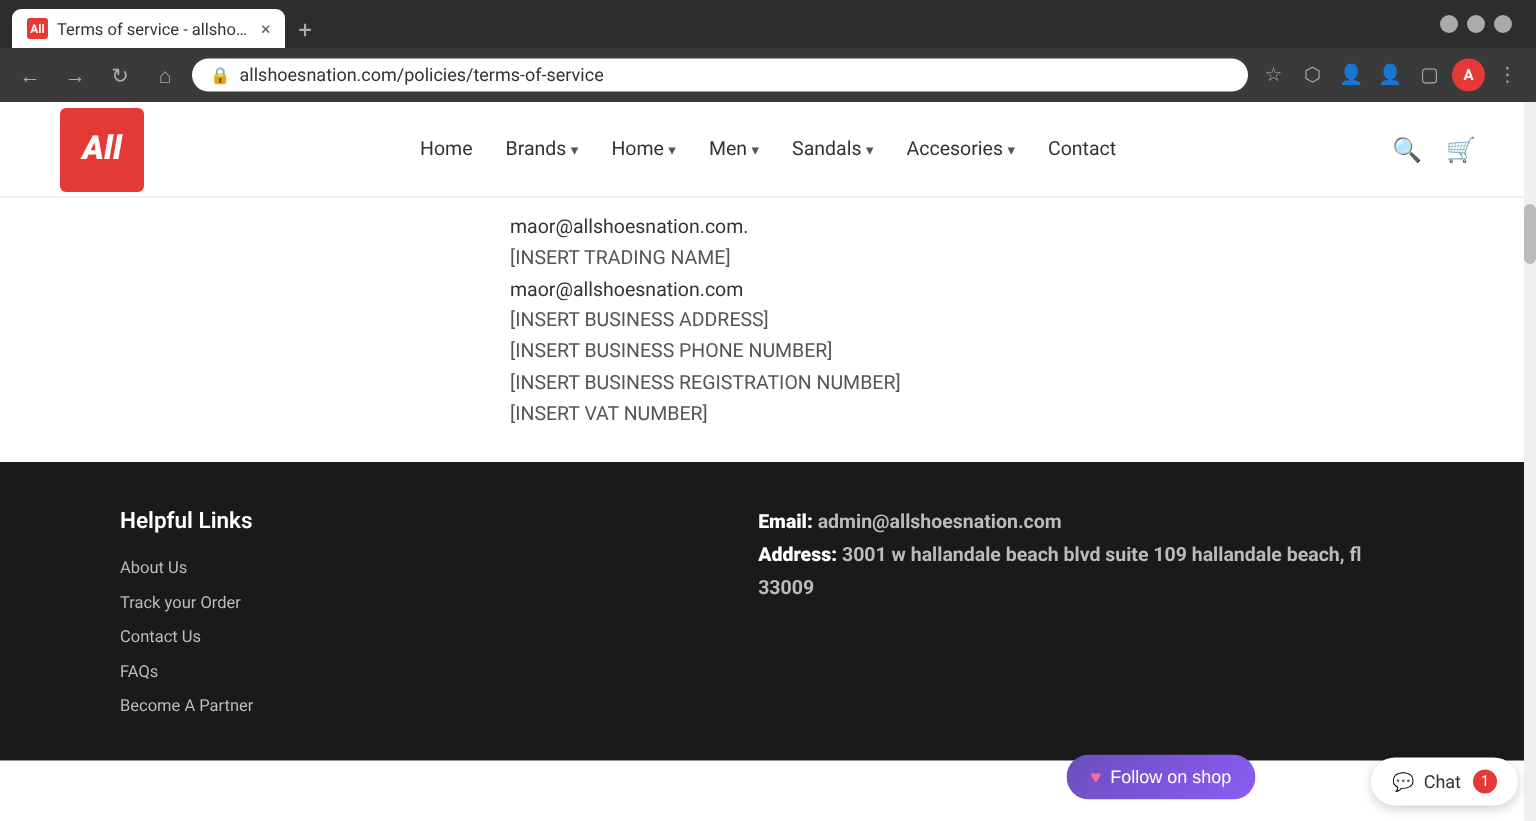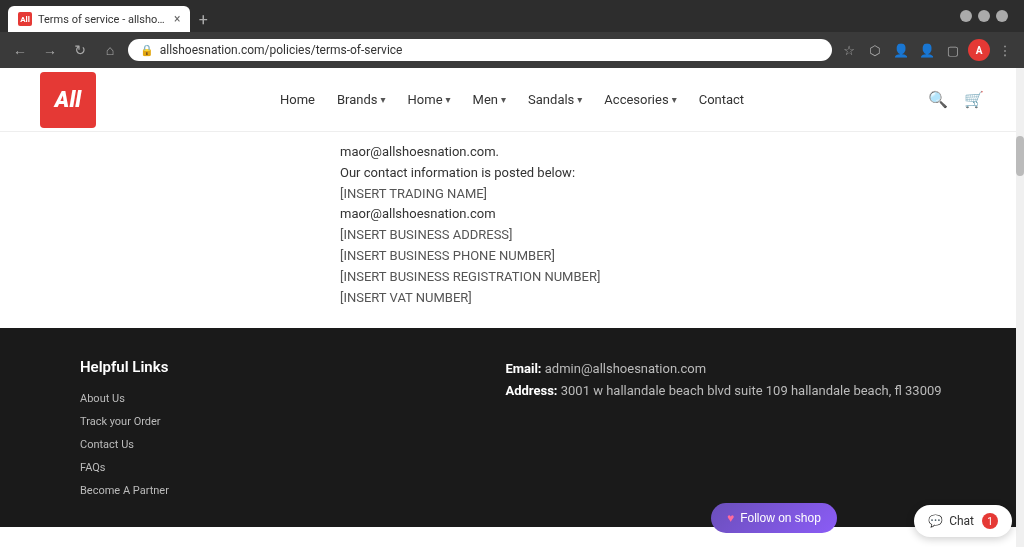--- a/index.html
+++ b/index.html
@@ -46,21 +46,21 @@
     .content-line { font-size: 13px; color: #333; line-height: 1.6; }
     .content-line.placeholder { color: #555; }
 
     
     .site-footer { background: #1a1a1a; color: #ccc; flex-shrink: 0; }
     .footer-top { display: flex; padding: 30px 80px 20px; gap: 60px; }
     .footer-col { flex: 1; }
     .footer-heading { color: #fff; font-size: 15px; font-weight: 600; margin-bottom: 16px; }
     .footer-link { display: block; font-size: 11px; color: #bbb; margin-bottom: 10px; cursor: pointer; text-decoration: none; }
     .contact-col { flex: 1.2; }
-    .contact-info { font-size: 13px; color: #bbb; line-height: 1.7; }
+    .contact-info { font-size: 13px; color: #bbb; line-height: 1.7; font-weight: bold; }
     .contact-info strong { color: #fff; }
 
     
     .follow-shop-btn { position: fixed; bottom: 14px; left: 711px; background: linear-gradient(135deg, #6b4fbb, #8b5cf6); color: #fff; border: none; border-radius: 20px; padding: 8px 16px; font-size: 12px; font-weight: 500; cursor: pointer; display: flex; align-items: center; gap: 6px; z-index: 100; }
     .follow-shop-btn .heart-icon { color: #ff6b9d; font-size: 12px; }
 
     
     .chat-btn { position: fixed; bottom: 10px; right: 12px; background: #fff; border: none; border-radius: 50px; padding: 8px 14px; font-size: 12px; color: #333; cursor: pointer; display: flex; align-items: center; gap: 6px; box-shadow: 0 2px 8px rgba(0,0,0,0.2); z-index: 100; }
     .chat-badge { background: #e53935; color: #fff; border-radius: 50%; width: 16px; height: 16px; font-size: 10px; display: flex; align-items: center; justify-content: center; margin-left: 2px; }
 
@@ -138,21 +138,20 @@
     </nav>
     <div class="header-actions">
       <span class="header-icon">🔍</span>
       <span class="header-icon">🛒</span>
     </div>
   </div>
 
   <div class="main-content">
     <div class="content-text-area">
       <div class="content-line">maor@allshoesnation.com.</div>
-      <div class="content-line">Our contact information is posted below:</div>
       <div class="content-line placeholder">[INSERT TRADING NAME]</div>
       <div class="content-line">maor@allshoesnation.com</div>
       <div class="content-line placeholder">[INSERT BUSINESS ADDRESS]</div>
       <div class="content-line placeholder">[INSERT BUSINESS PHONE NUMBER]</div>
       <div class="content-line placeholder">[INSERT BUSINESS REGISTRATION NUMBER]</div>
       <div class="content-line placeholder">[INSERT VAT NUMBER]</div>
     </div>
 
     <div class="site-footer">
       <div class="footer-top">

